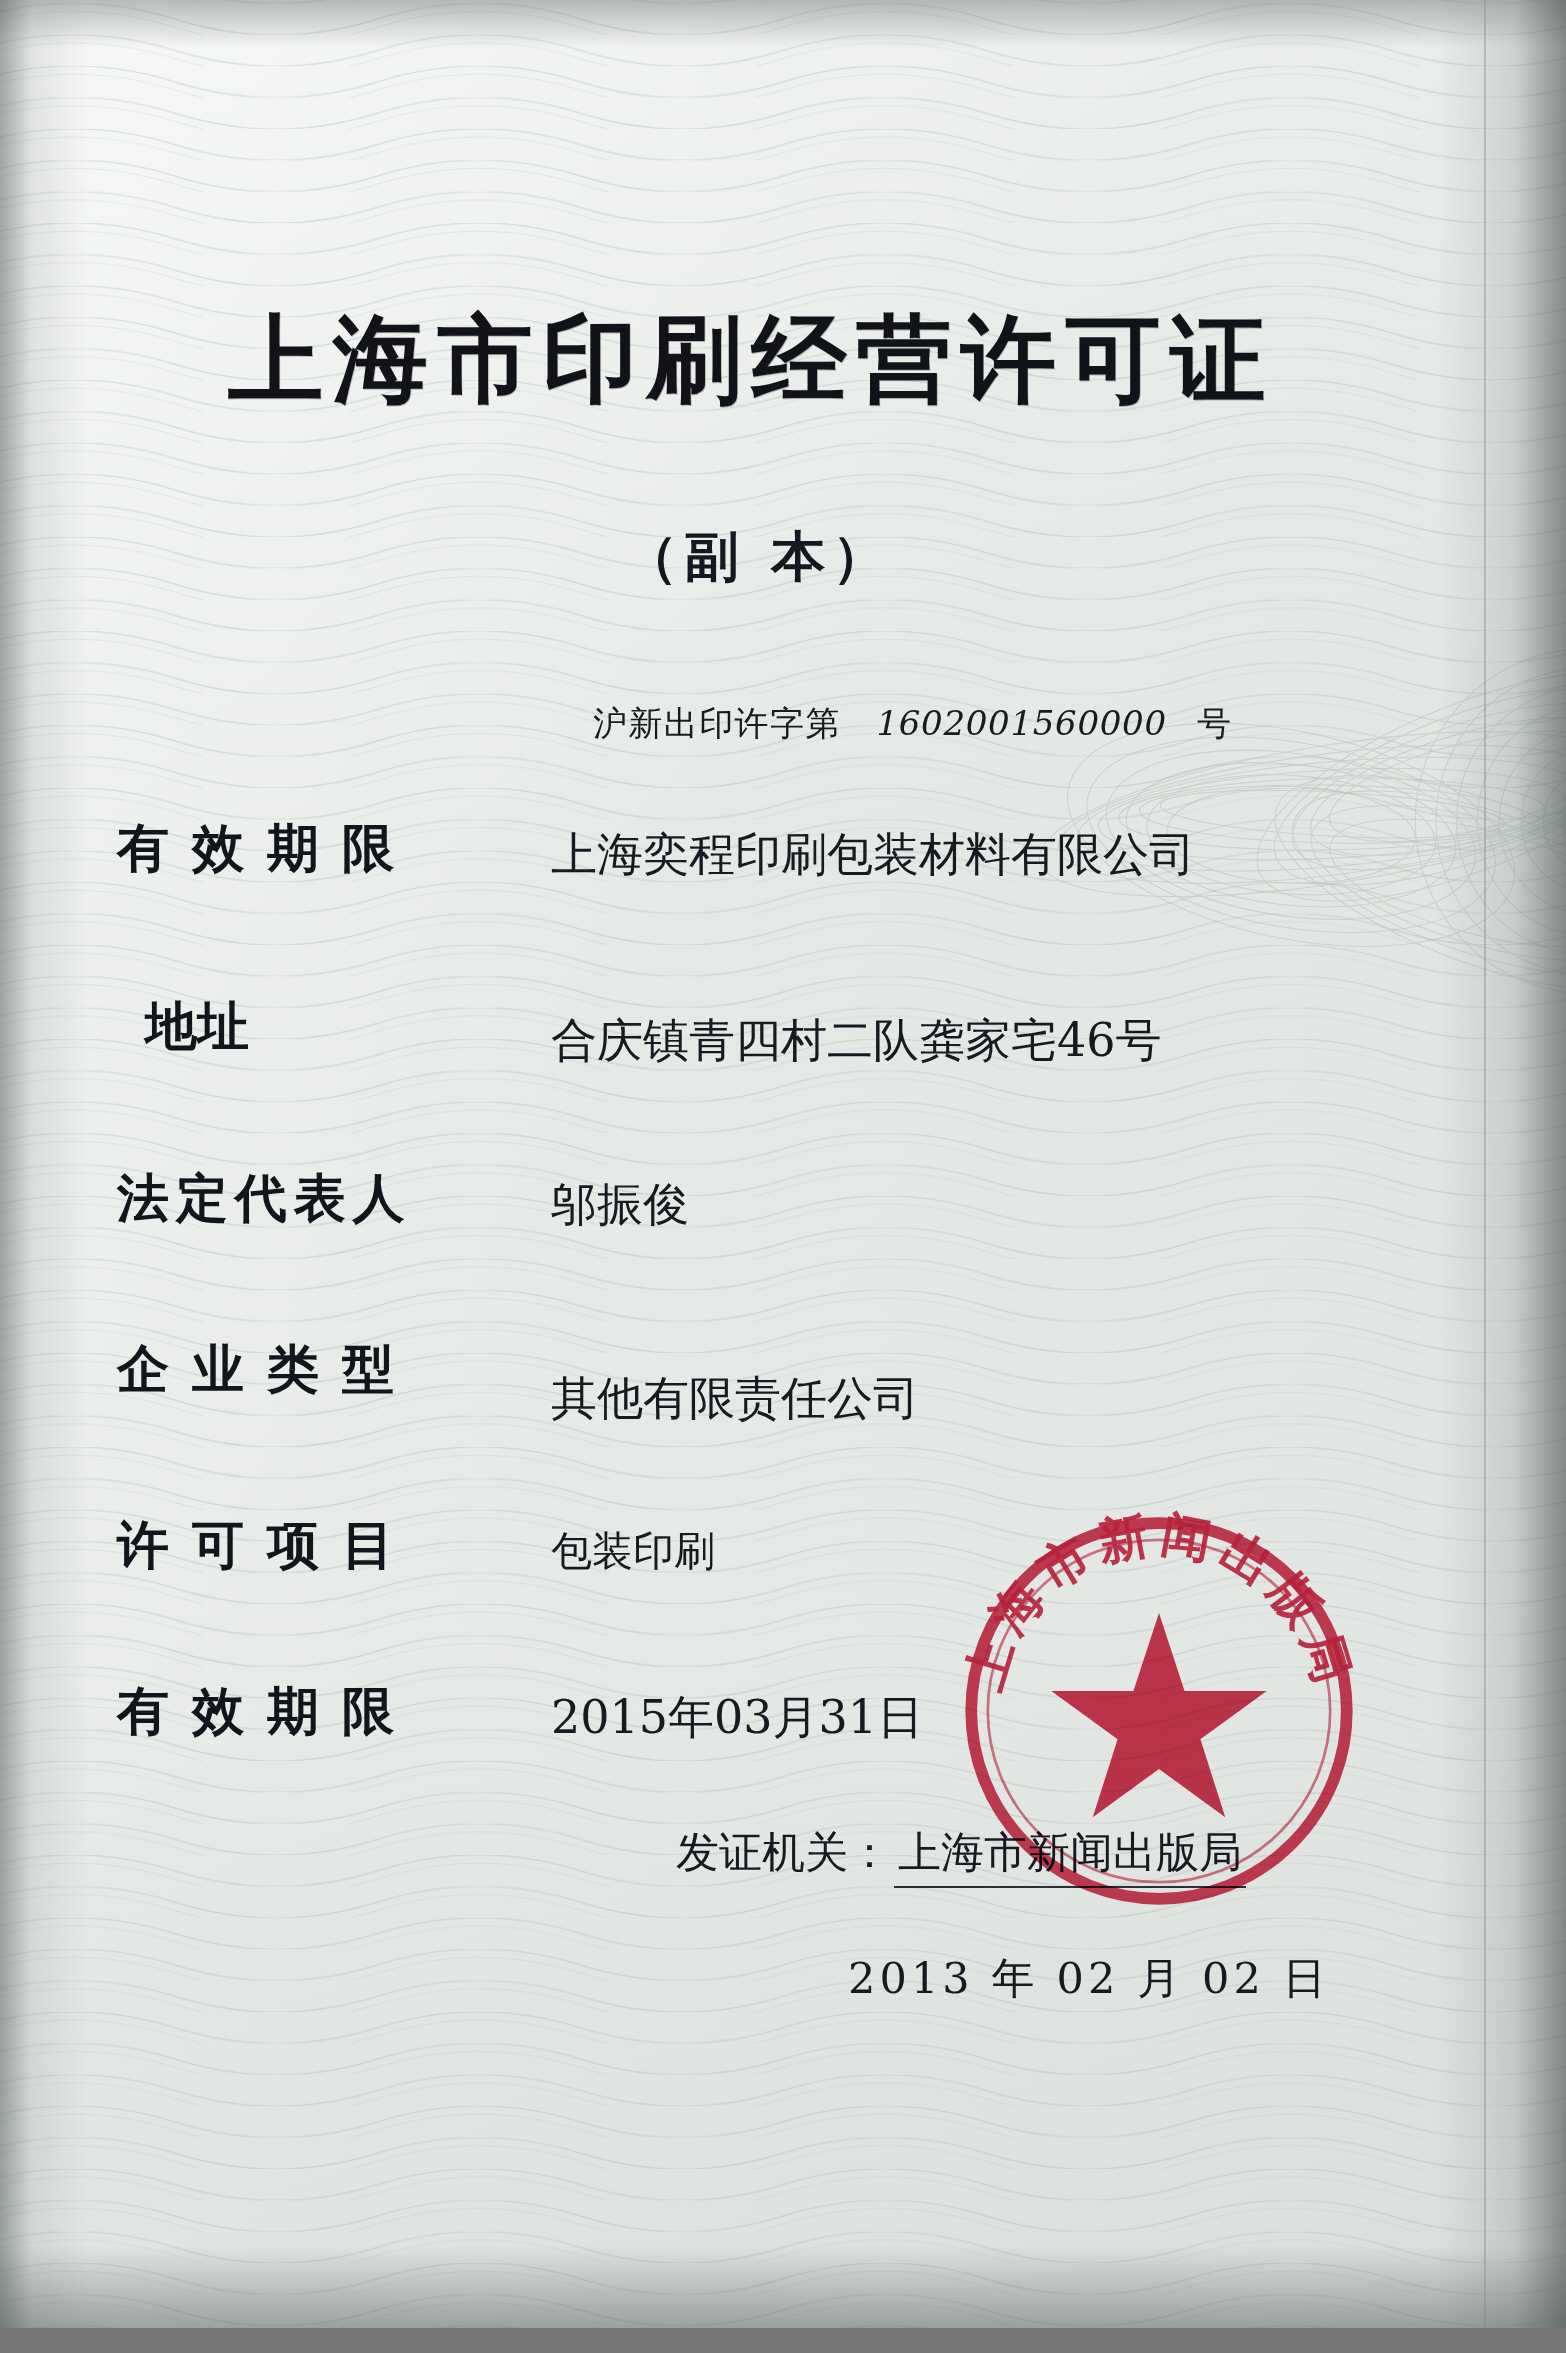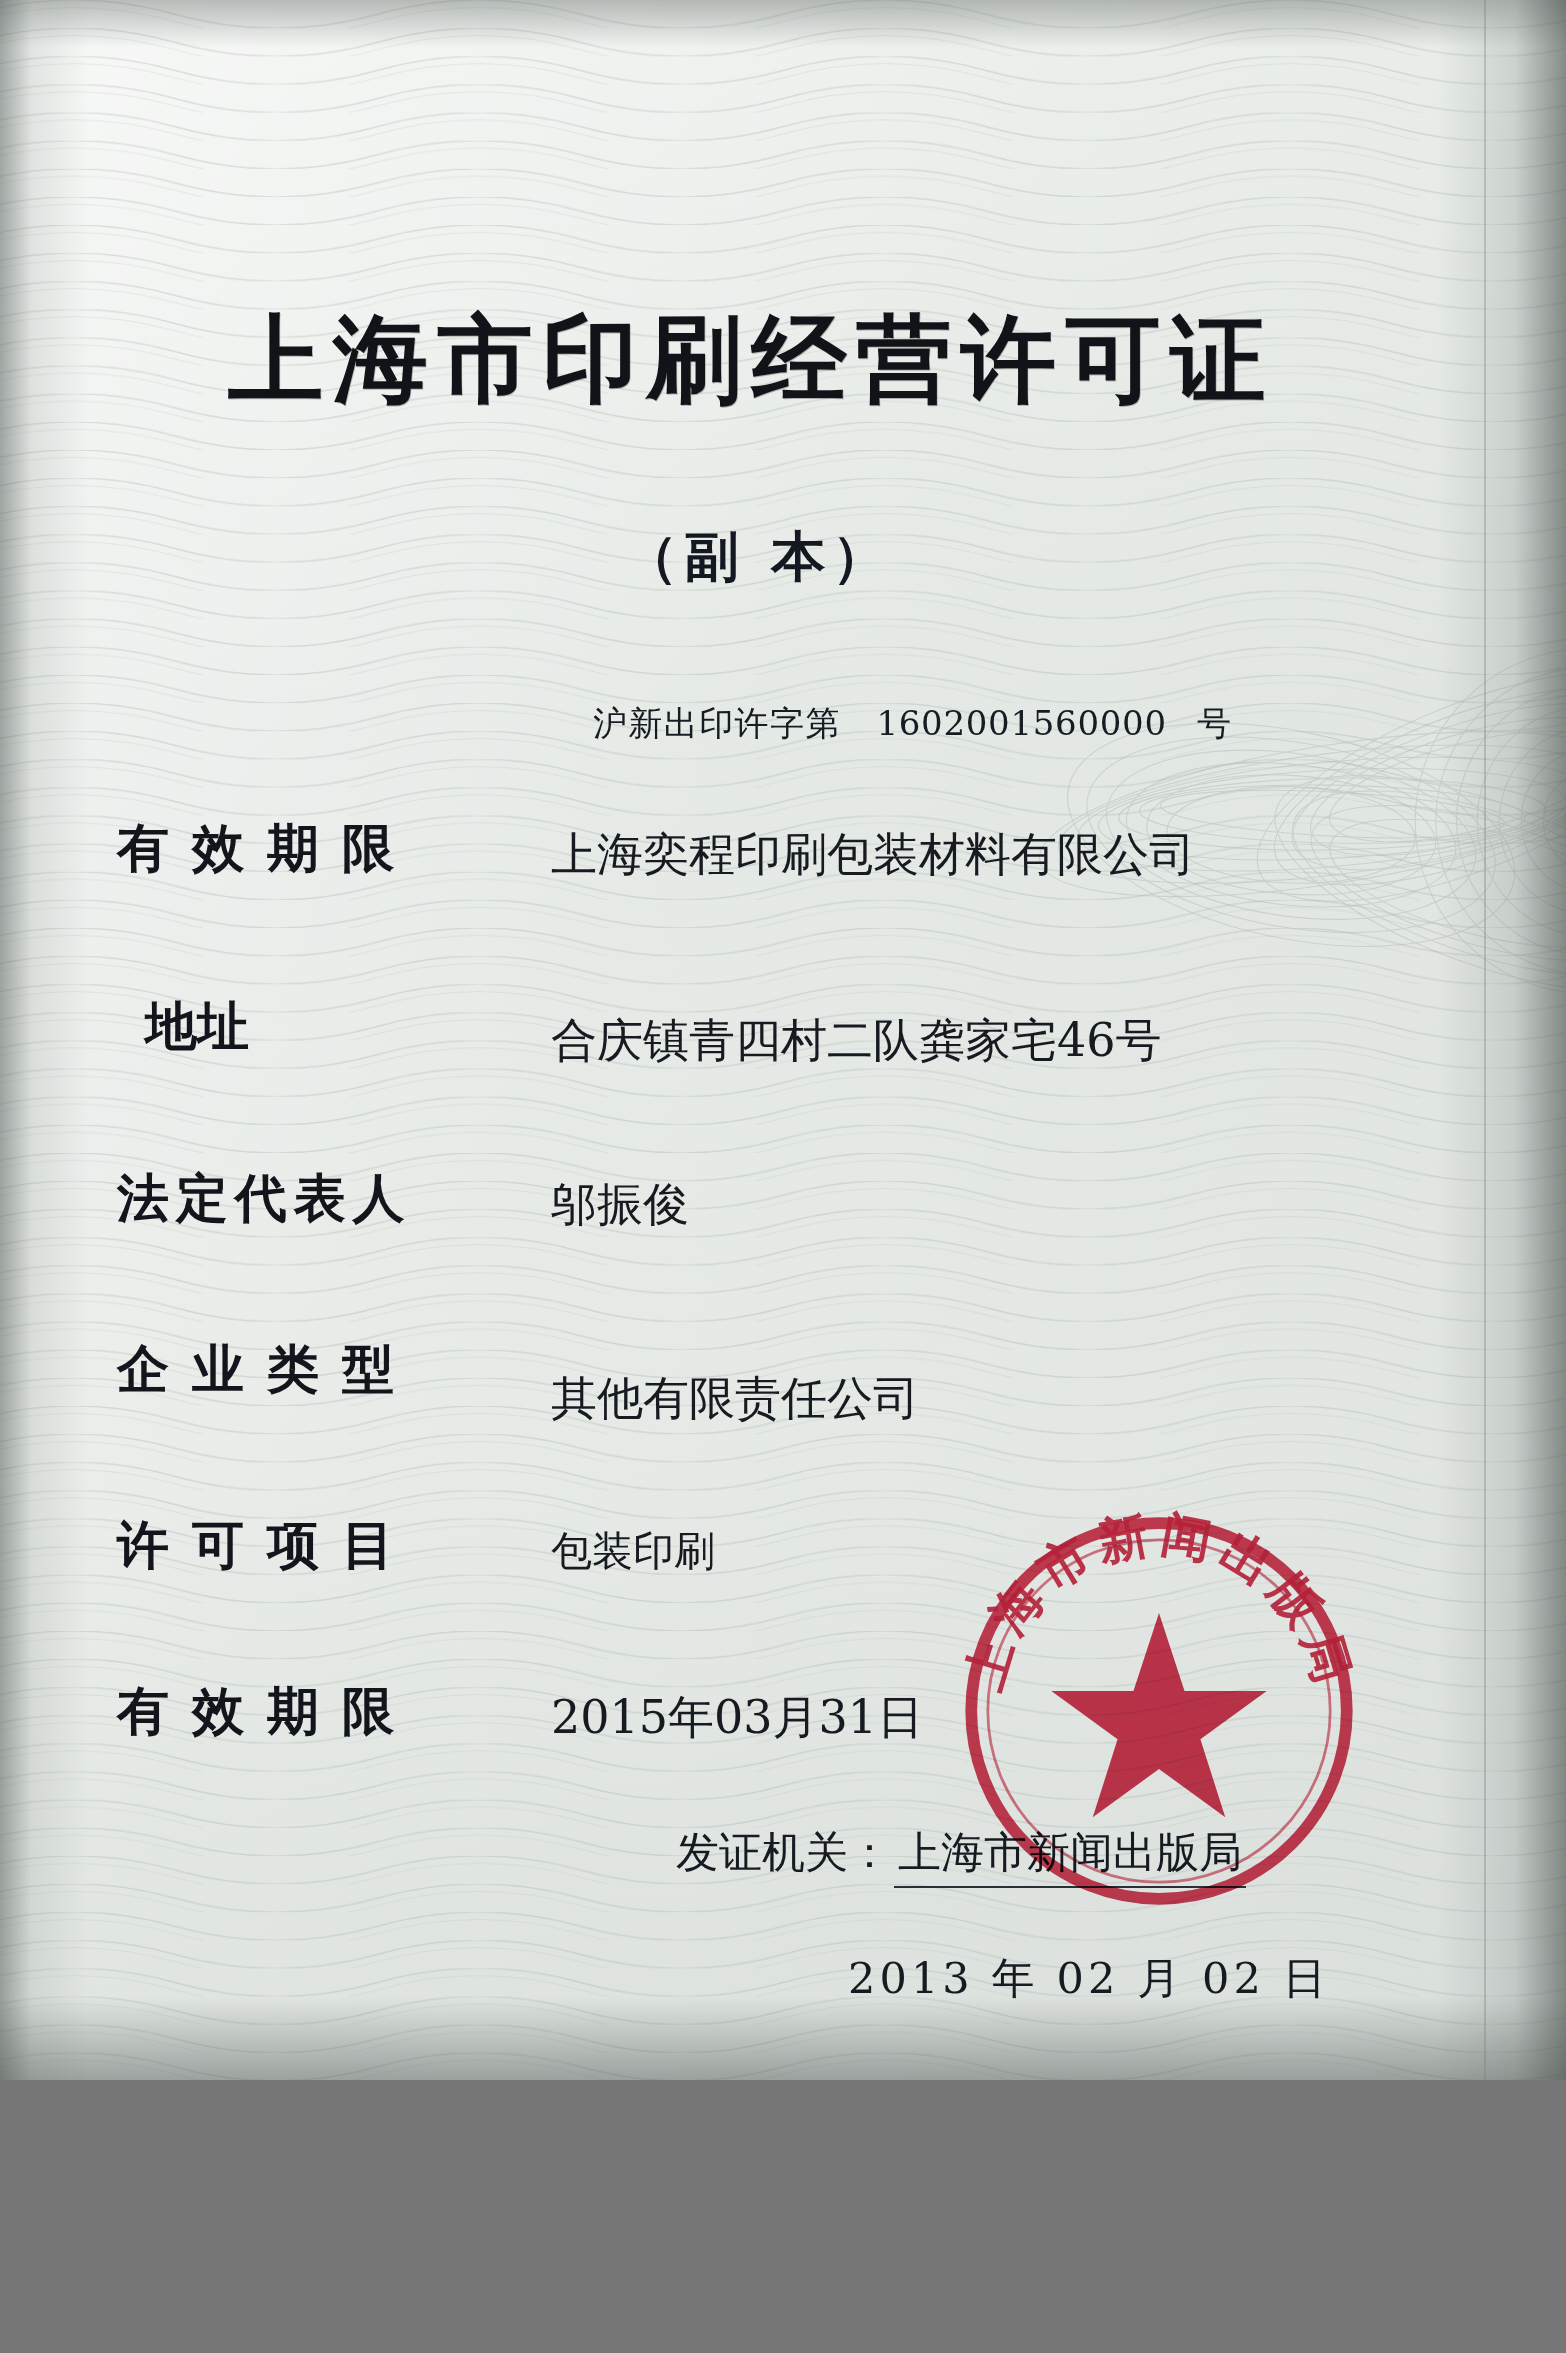--- a/index.html
+++ b/index.html
@@ -7,21 +7,21 @@
     padding: 0;
     background: #777;
   }
   body {
     font-family: "Liberation Serif", serif;
   }
 
   .page {
     position: relative;
     width: 1567px;
-    height: 2080px;
+    height: 2328px;
     overflow: hidden;
     background: #e9ece8;
   }
 
   
   .bg-base {
     position: absolute;
     inset: 0;
     background:
       linear-gradient(118deg, rgba(255,255,255,0.55) 0%, rgba(228,232,228,0.25) 42%, rgba(206,212,208,0.35) 100%),
@@ -120,20 +120,21 @@
     font-family: "DejaVu Serif", "Liberation Serif", serif;
     font-size: 34px;
     letter-spacing: 1.4px;
     color: #171b22;
     white-space: nowrap;
   }
   .serial-line .num {
     display: inline-block;
     margin: 0 18px 0 23.4px;
     letter-spacing: 0.7px;
+    font-style: italic;
   }
 
   .fields {
     position: absolute;
     top: 814px;
     left: 117px;
     width: 1310px;
   }
   .field-row {
     position: relative;

